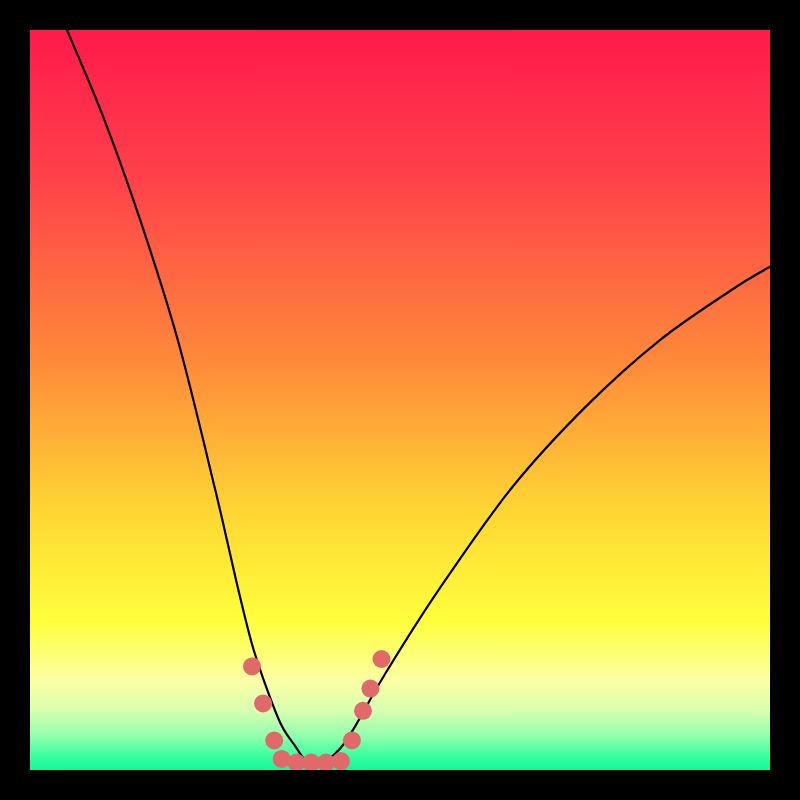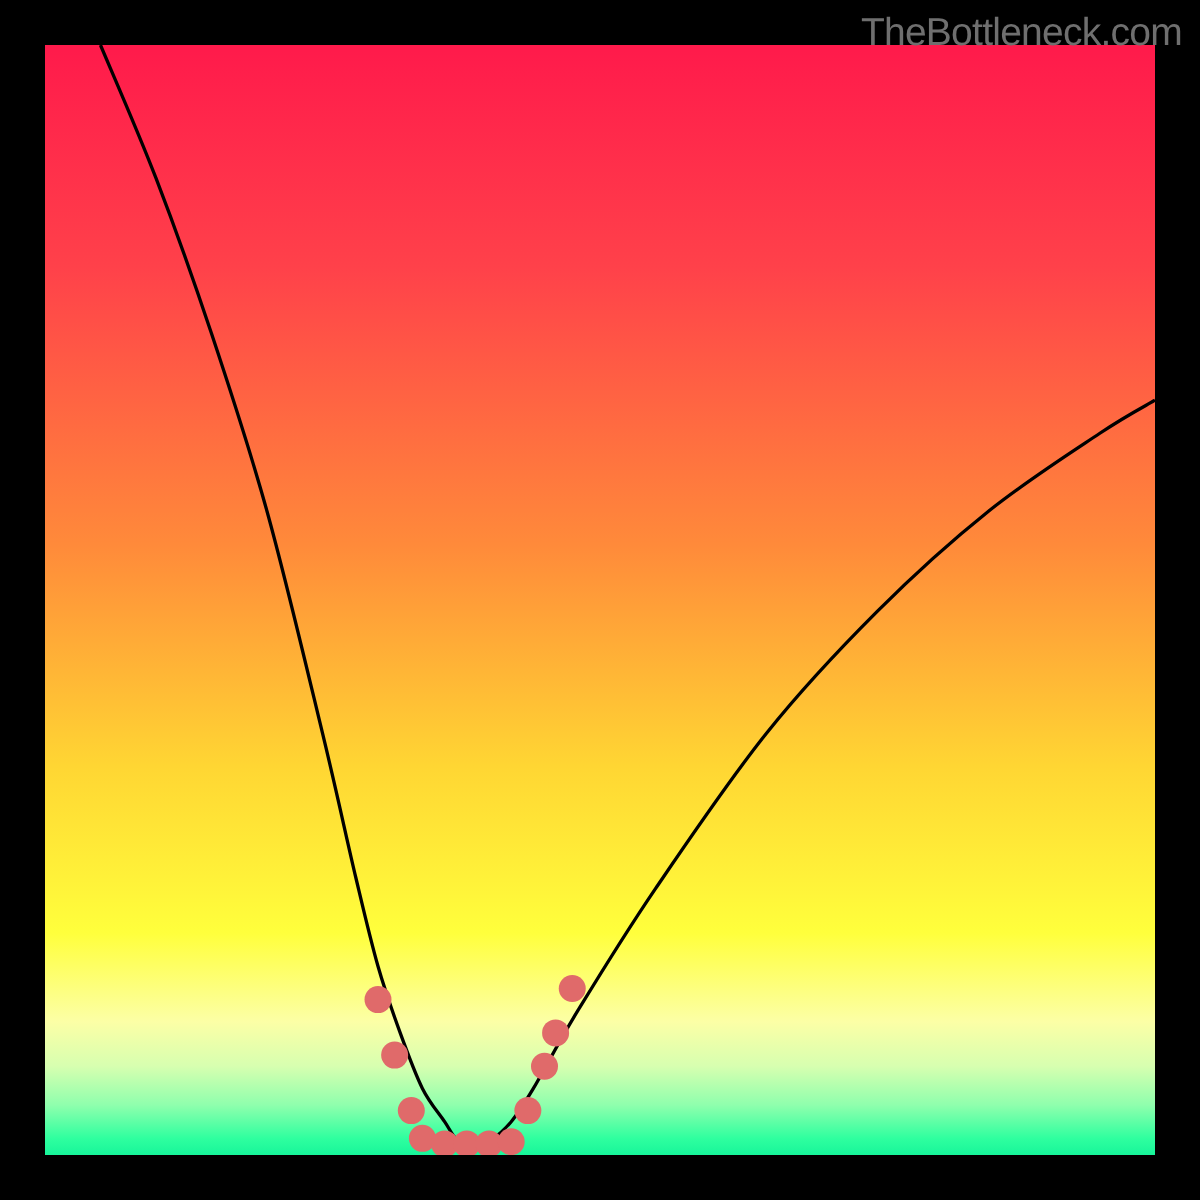--- a/index.html
+++ b/index.html
@@ -84,14 +84,13 @@
           <circle cx="281.2" cy="732.6" r="9" fill="#e06a6a" stroke="#c34d4d" stroke-width="0"></circle>
           <circle cx="296" cy="732.6" r="9" fill="#e06a6a" stroke="#c34d4d" stroke-width="0"></circle>
           <circle cx="310.8" cy="731.12" r="9" fill="#e06a6a" stroke="#c34d4d" stroke-width="0"></circle>
           <circle cx="321.9" cy="710.4" r="9" fill="#e06a6a" stroke="#c34d4d" stroke-width="0"></circle>
           <circle cx="333" cy="680.8" r="9" fill="#e06a6a" stroke="#c34d4d" stroke-width="0"></circle>
           <circle cx="340.40000000000003" cy="658.6" r="9" fill="#e06a6a" stroke="#c34d4d" stroke-width="0"></circle>
           <circle cx="351.5" cy="629" r="9" fill="#e06a6a" stroke="#c34d4d" stroke-width="0"></circle>
         </g>
     </svg>
   </div>
-  <div class="watermark">TheBottleneck.com</div>
 </div>
 
 </body></html>

